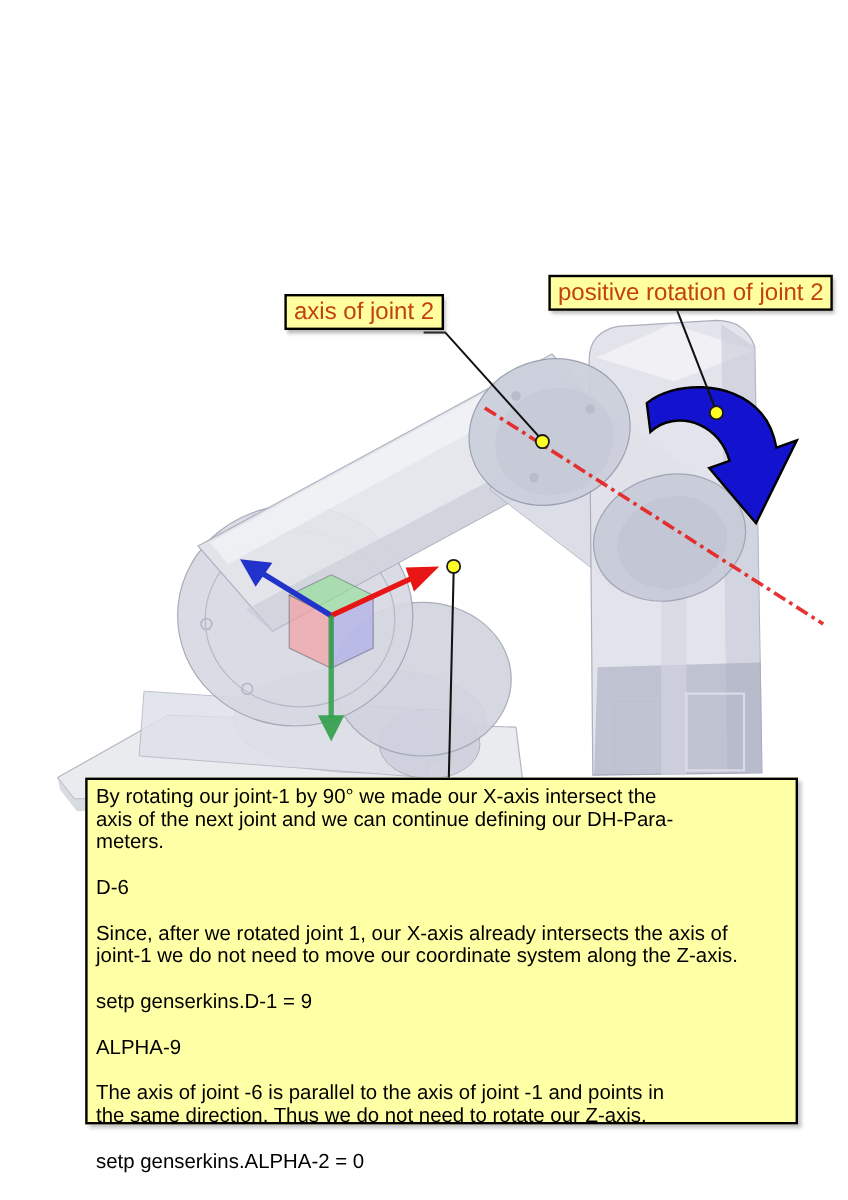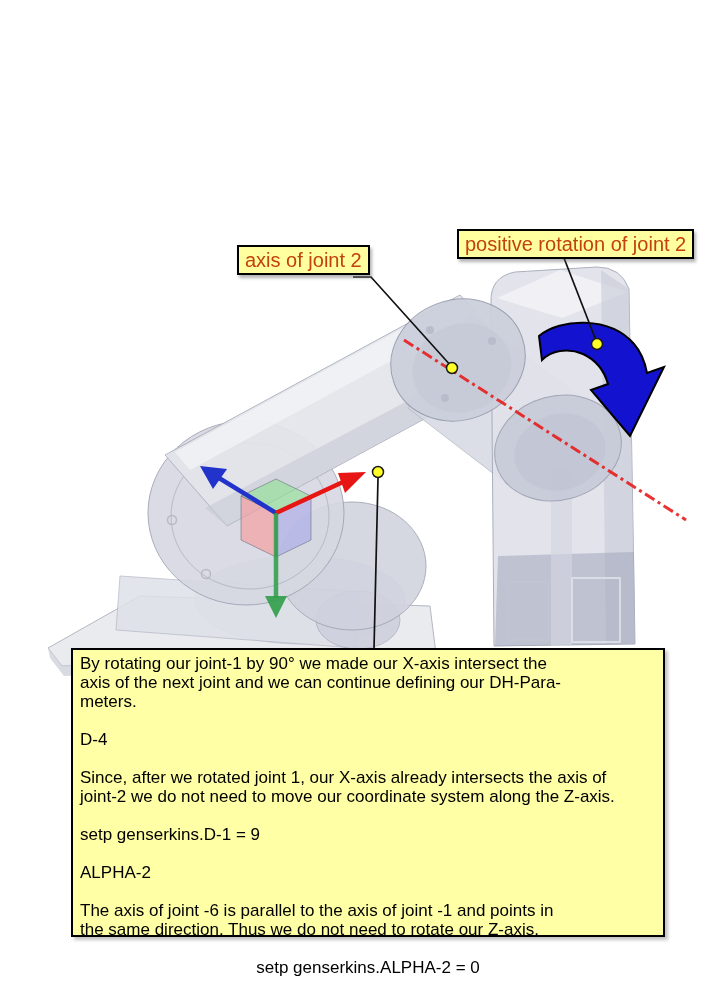--- a/index.html
+++ b/index.html
@@ -22,21 +22,21 @@
   #info-box{
     position:absolute;left:71px;top:648px;width:594px;height:289px;
     box-sizing:border-box;
     background:var(--info-box-bg,#ffffa5);
     border:2px solid var(--border,#000);
     padding:4px 7px;
     font-size:17px;line-height:19px;color:#000;
     box-shadow:3px 3px 3px rgba(110,110,110,.4);
   }
   #info-box p{margin:0 0 19px 0;white-space:pre-line;}
-  #info-box p:last-child{margin-bottom:0;text-align:center;}
+  #info-box p:last-child{margin-bottom:0;}
   
   .axis-line-red{stroke:var(--joint-axis-line,#e62222);}
   .rot-arrow{fill:var(--rotation-arrow,#1313cf);stroke:#000;}
   .marker-dot{fill:var(--marker-dot,#ffff26);stroke:#1a1a1a;}
   .leader{stroke:#111;fill:none;}
   .ax-x{stroke:var(--x-axis,#e81515);} .ax-x-head{fill:var(--x-axis,#e81515);}
   .ax-y{stroke:var(--y-axis,#2233cc);} .ax-y-head{fill:var(--y-axis,#2233cc);}
   .ax-z{stroke:var(--z-axis,#2f9e48);} .ax-z-head{fill:var(--z-axis,#2f9e48);}
 </style>
 </head>
@@ -117,23 +117,23 @@
   </svg>
 
   <div id="callout-axis" class="callout">axis of joint 2</div>
 
   <div id="callout-rotation" class="callout">positive rotation of joint 2</div>
 
   <div id="info-box">
     <p>By rotating our joint-1 by 90° we made our X-axis intersect the
 axis of the next joint and we can continue defining our DH-Para-
 meters.</p>
-    <p>D-4</p>
+    <p>D-6</p>
     <p>Since, after we rotated joint 1, our X-axis already intersects the axis of
-joint-2 we do not need to move our coordinate system along the Z-axis.</p>
+joint-1 we do not need to move our coordinate system along the Z-axis.</p>
     <p>setp genserkins.D-1 = 9</p>
-    <p>ALPHA-2</p>
+    <p>ALPHA-9</p>
     <p>The axis of joint -6 is parallel to the axis of joint -1 and points in
 the same direction. Thus we do not need to rotate our Z-axis.</p>
     <p>setp genserkins.ALPHA-2 = 0</p>
   </div>
 
 </div>
 
 </body></html>

